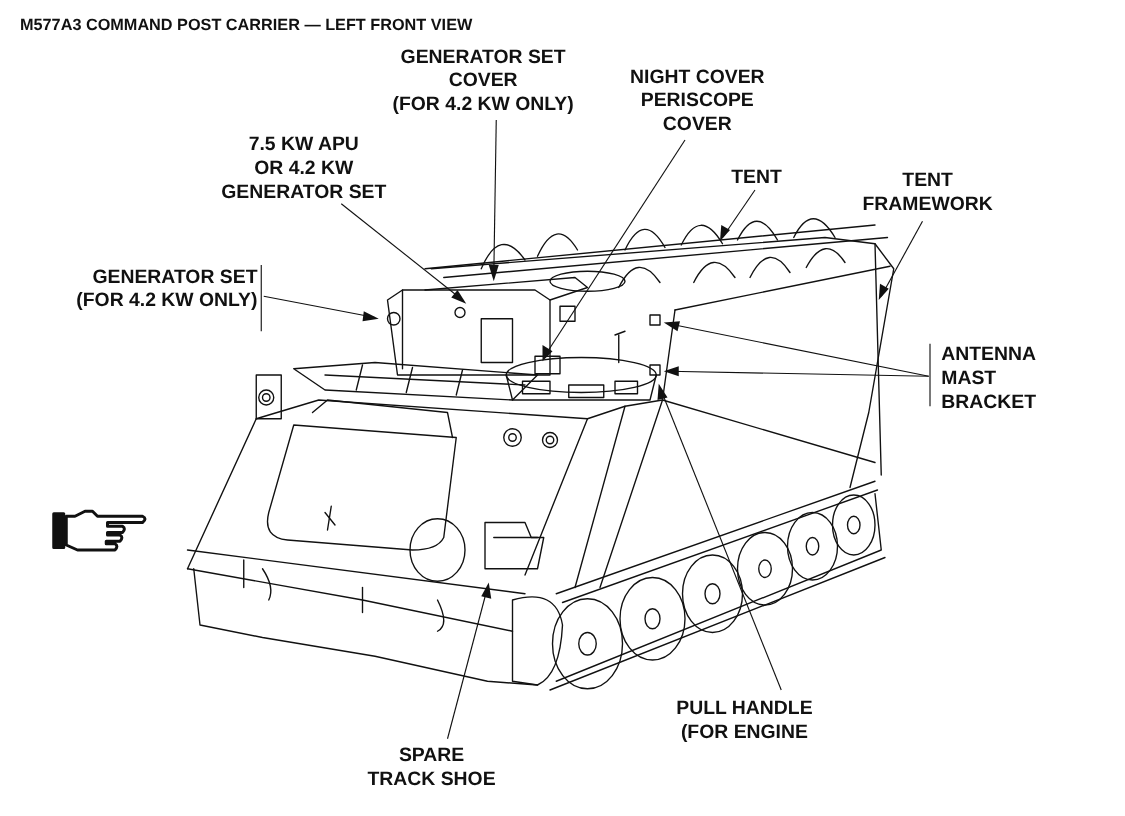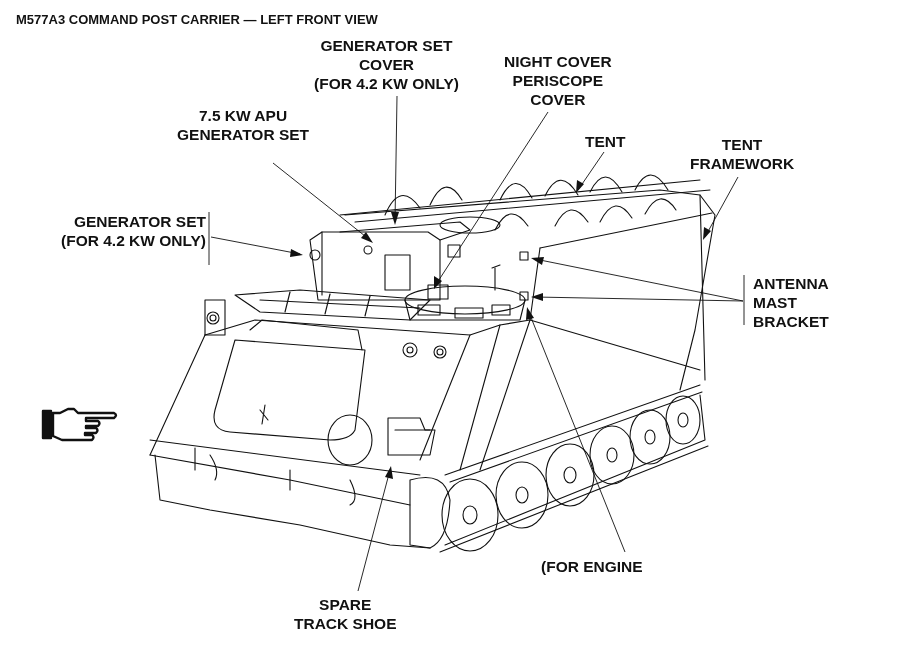--- a/index.html
+++ b/index.html
@@ -25,20 +25,21 @@
 </div>
 
 <div class="lbl c" style="left:504px;top:52px;">
   <div>NIGHT COVER</div>
   <div>PERISCOPE</div>
   <div>COVER</div>
 </div>
 
 <div class="lbl c" style="left:177px;top:106px;">
   <div>7.5 KW APU</div>
+  <div>OR 4.2 KW</div>
   <div>GENERATOR SET</div>
 </div>
 
 <div class="lbl c" style="left:585px;top:132px;">
   <div>TENT</div>
 </div>
 
 <div class="lbl c" style="left:690px;top:135px;">
   <div>TENT</div>
   <div>FRAMEWORK</div>
@@ -54,20 +55,21 @@
   <div>MAST</div>
   <div>BRACKET</div>
 </div>
 
 <div class="lbl c" style="left:294px;top:595px;">
   <div>SPARE</div>
   <div>TRACK SHOE</div>
 </div>
 
 <div class="lbl c" style="left:541px;top:557px;">
+  <div>PULL HANDLE</div>
   <div>(FOR ENGINE</div>
 </div>
 
 <svg class="hand" viewBox="0 0 80 40" style="left:40px;top:405px;width:80px;height:40px;">
   <g fill="none" stroke="#111" stroke-width="2.4" stroke-linejoin="round" stroke-linecap="round">
     <rect x="3" y="6" width="8" height="27" fill="#111"></rect>
     <path d="M13 8 H20 L28 4 H34 L38 8 H74 Q78 10 74 13 H46 V16 H58 Q61 18 58 21 H46 V23 H56 Q59 25 56 28 H45 V30 H52 Q55 32 52 35 H22 L13 31 Z" fill="#fff"></path>
   </g>
 </svg>
 

